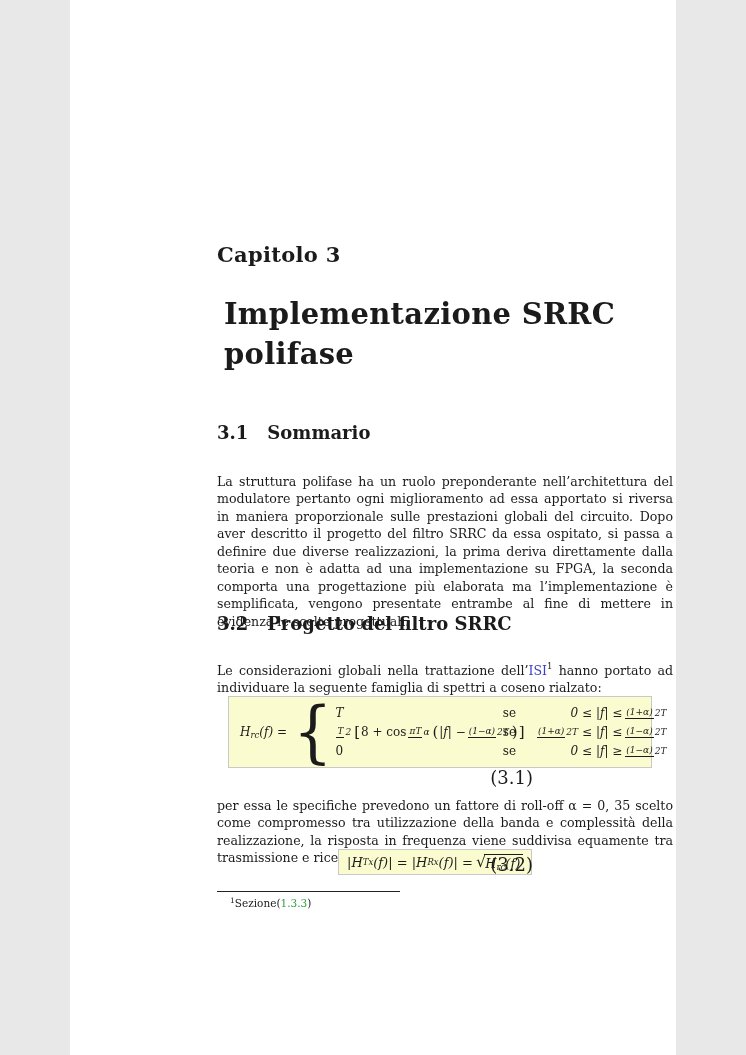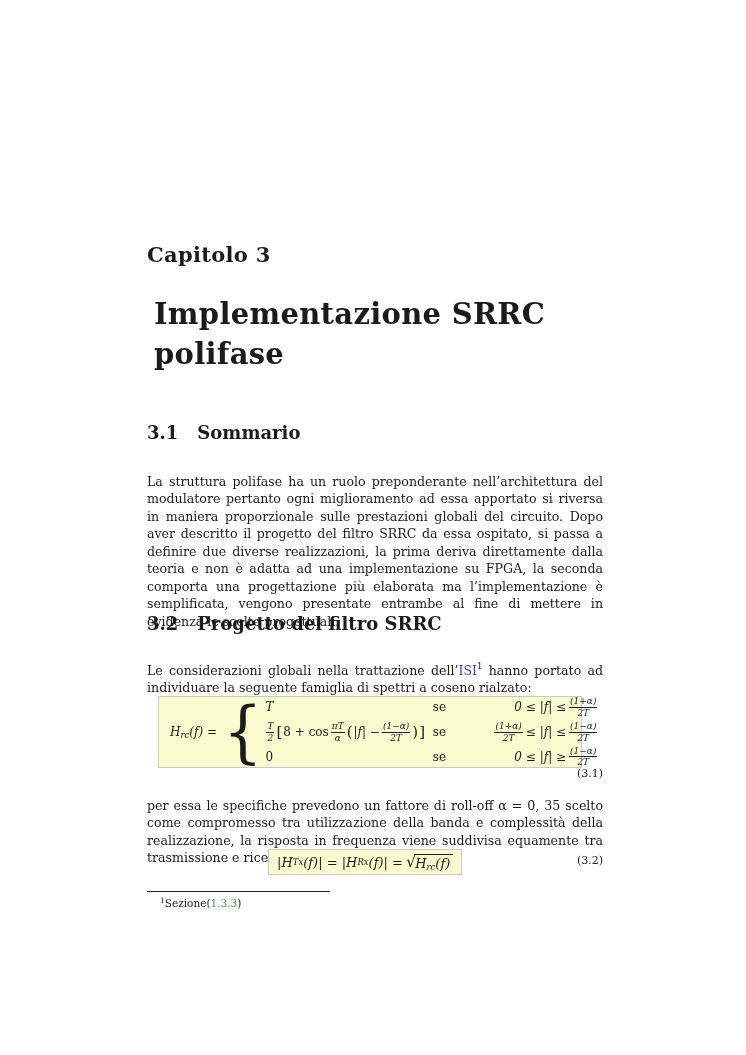--- a/index.html
+++ b/index.html
@@ -6,21 +6,21 @@
     --text:#1b1b1b;
     --eq-bg:#fbfbd0;
     --eq-border:#c9c9c9;
     --link-blue:#3c3ccd;
     --link-green:#33a03c;
     --page-bg:#ffffff;
   }
   html,body{margin:0;padding:0;background:#e8e8e8;}
   .page{
     position:relative;
-    width:746px;height:1055px;
+    width:606px;height:1055px;
     background:var(--page-bg);
     font-family:"DejaVu Serif", serif;
     color:var(--text);
     overflow:hidden;
     margin:0 auto;
   }
   .chapter-label{
     position:absolute;left:147px;top:242px;
     font-size:21px;font-weight:bold;letter-spacing:.3px;
   }
@@ -69,27 +69,27 @@
   }
   .cases{
     display:grid;
     grid-template-columns:158px 32px 143px;
     row-gap:3px;align-items:center;
   }
   .case-expr{white-space:nowrap;display:flex;align-items:center;gap:1px;}
   .case-se{text-align:center;font-style:normal;}
   .case-cond{white-space:nowrap;display:flex;align-items:center;justify-content:flex-end;gap:2px;}
   .frac{
-    display:inline-flex;flex-direction:column;align-items:center;
+    display:inline-flex;flex-direction:row;align-items:center;
     font-size:9px;line-height:1.15;vertical-align:middle;margin:0 1px;
   }
   .frac .num{border-bottom:1px solid currentColor;padding:0 1px;}
   .frac .den{padding:0 1px;}
   .bigp{font-size:15px;}
-  .eq-label{position:absolute;right:143px;font-size:11px;}
+  .eq-label{position:absolute;right:143px;font-size:18px;}
   #label31{top:767px;}
   #label32{top:854px;}
   .eq32{
     position:absolute;left:268px;top:849px;height:26px;
     display:inline-flex;align-items:center;
     padding:0 8px;font-size:13px;white-space:nowrap;
   }
   .sqrt-sign{font-style:normal;font-size:16px;margin:0 -2px 0 3px;position:relative;top:-1px;}
   .radicand{border-top:1.2px solid currentColor;padding:1px 3px 0 1px;display:inline-block;}
   

